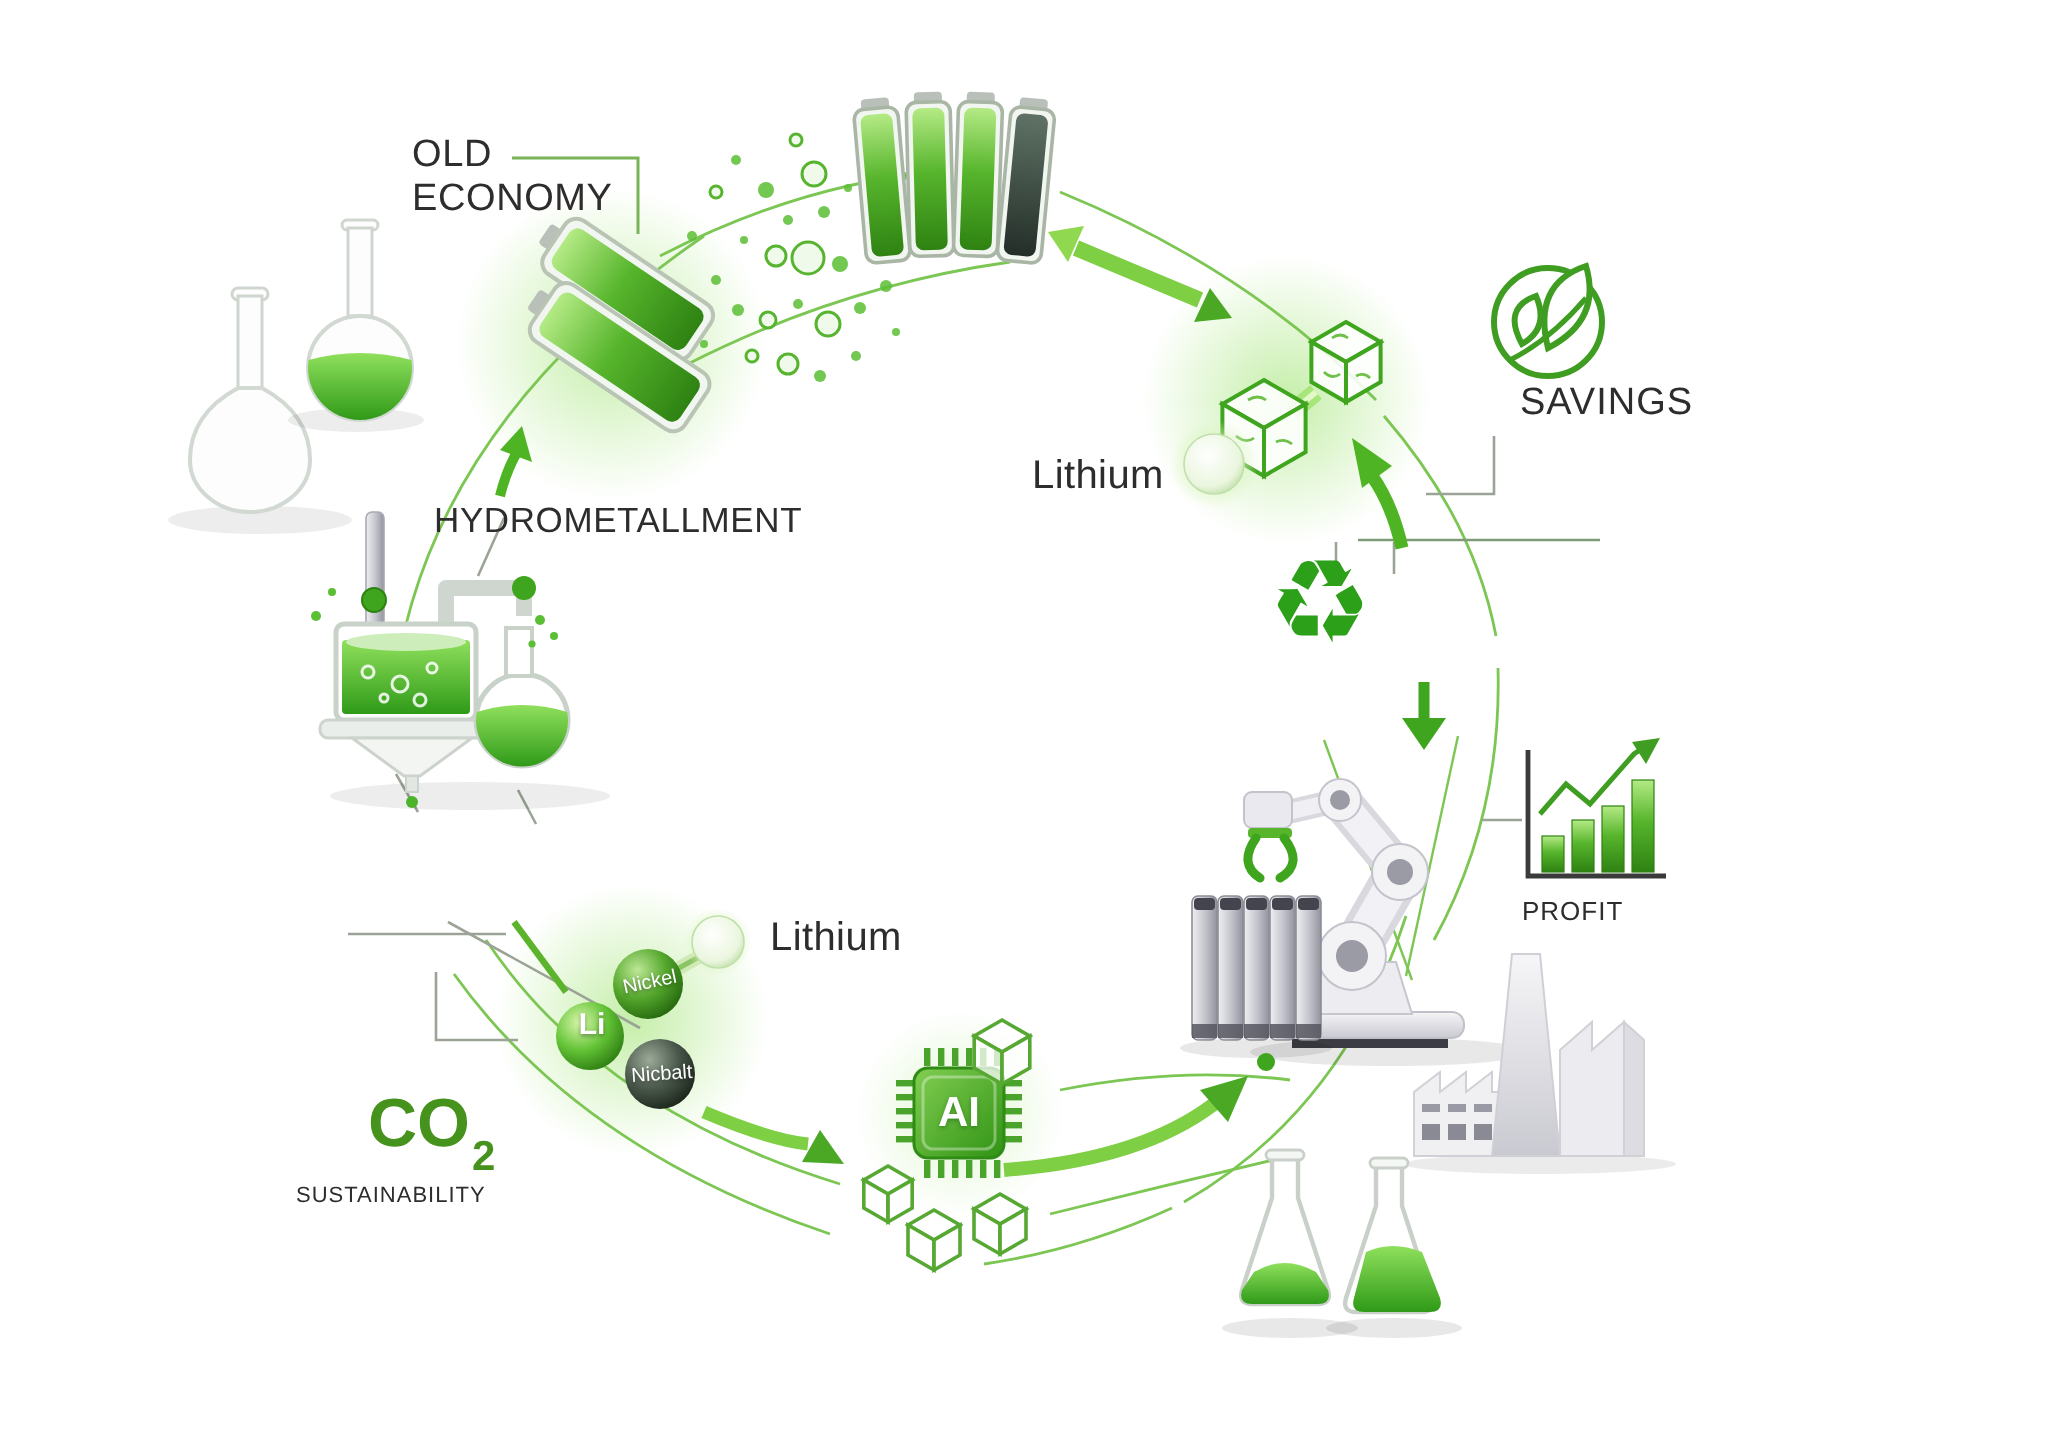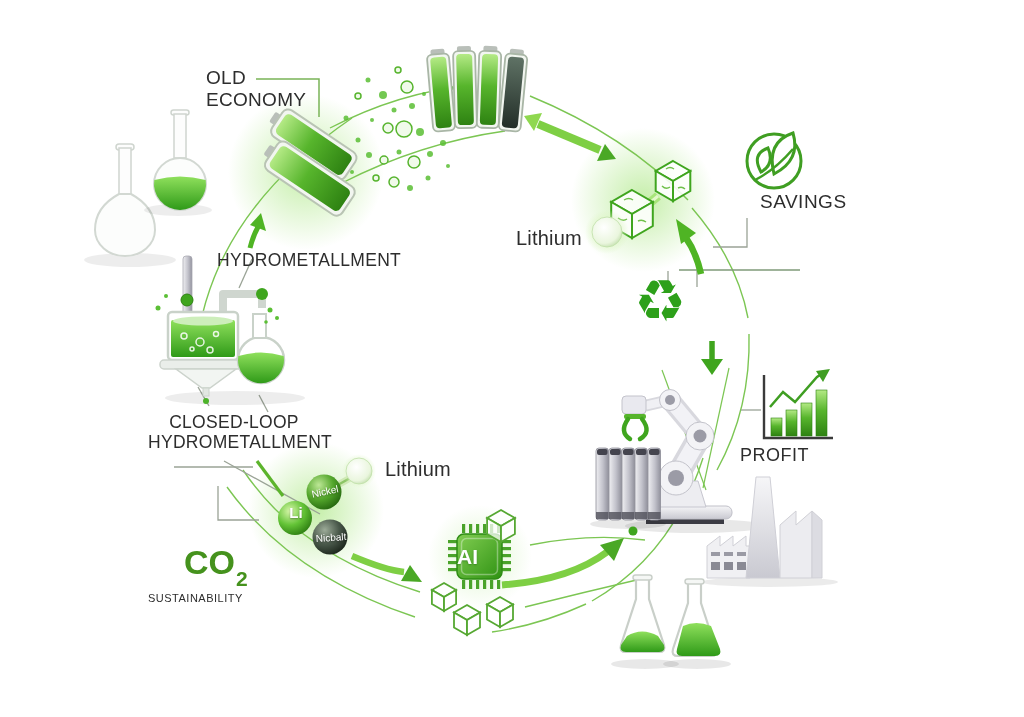--- a/index.html
+++ b/index.html
@@ -6,21 +6,21 @@
   .stage{position:relative;width:1024px;height:717px;background:#fff;overflow:hidden;
          font-family:"Liberation Sans", sans-serif;}
   .stage svg.layer{position:absolute;left:0;top:0;}
   .lbl{position:absolute;color:#2d2d2d;font-size:18px;letter-spacing:.3px;line-height:21px;white-space:nowrap;}
   .lbl.center{text-align:center;white-space:normal;}
   .co2{position:absolute;left:184px;top:543px;color:#45921d;font-weight:bold;font-size:34px;}
   .co2 sub{font-size:21px;position:relative;top:4px;left:1px;}
   .recycle{position:absolute;left:634px;top:272px;font-size:58px;line-height:58px;color:#2da01a;
            font-family:"DejaVu Sans", sans-serif;}
   .ai-label{position:absolute;left:457px;top:534px;width:45px;height:45px;line-height:45px;
-            text-align:left;color:#fff;font-weight:bold;font-size:21px;text-shadow:0 1px 2px rgba(0,60,0,.35);}
+            text-align:center;color:#fff;font-weight:bold;font-size:21px;text-shadow:0 1px 2px rgba(0,60,0,.35);}
   .sphere-lbl{position:absolute;color:#fff;text-align:center;text-shadow:0 1px 2px rgba(0,0,0,.4);}
   .li-lbl{left:281px;top:504px;width:30px;font-size:15px;font-weight:bold;}
   .nickel-lbl{left:305px;top:486px;width:40px;font-size:10px;transform:rotate(-12deg);}
   .nicbalt-lbl{left:310px;top:532px;width:42px;font-size:10px;transform:rotate(-4deg);}
 </style>
 </head>
 <body>
 
 <div class="stage">
 
@@ -438,33 +438,29 @@
   </g>
 </svg>
 
 <div class="lbl" style="left:206px;top:67px;font-size:19px;line-height:22px">
   <div>OLD</div>
   <div>ECONOMY</div>
 </div>
 
 <div class="lbl" style="left:217px;top:250px;font-size:17.5px">HYDROMETALLMENT</div>
 
-<div class="lbl center" style="left:148px;top:412px;width:172px;font-size:17.5px;line-height:20px">
-  <div>CLOSED-LOOP</div>
-  <div>HYDROMETALLMENT</div>
-</div>
 
 <div class="lbl" style="left:385px;top:459px;font-size:20px;letter-spacing:.2px">Lithium</div>
 
 <div class="lbl" style="left:516px;top:228px;font-size:20px;letter-spacing:.2px">Lithium</div>
 
 <div class="lbl" style="left:760px;top:191px;font-size:19px;letter-spacing:.5px">SAVINGS</div>
 
 
-<div class="lbl" style="left:740px;top:445px;font-size:18px;letter-spacing:.5px">PROFIT</div>
+<div class="lbl" style="left:761px;top:445px;font-size:13px;letter-spacing:.5px">PROFIT</div>
 
 <div class="co2">
   <span>CO</span><sub>2</sub>
 </div>
 <div class="lbl" style="left:148px;top:588px;font-size:11px;letter-spacing:.5px">SUSTAINABILITY</div>
 
 <div class="recycle">♻</div>
 
 <div class="ai-label">AI</div>
 

